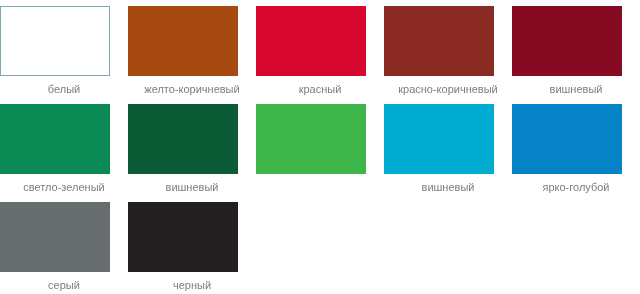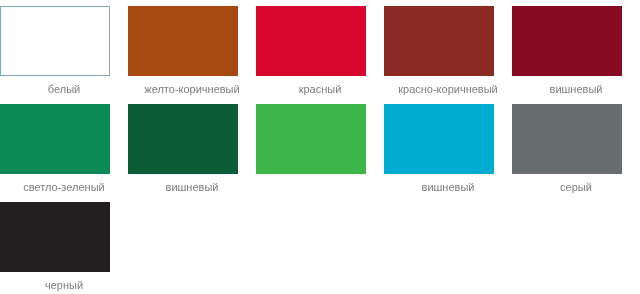--- a/index.html
+++ b/index.html
@@ -82,20 +82,24 @@
       <div class="swatch-label">вишневый</div>
     </div>
     <div class="swatch-cell">
       <div class="swatch-chip" title="ярко-зеленый" style="background: rgb(62, 181, 73);"></div>
     </div>
     <div class="swatch-cell">
       <div class="swatch-chip" title="голубой" style="background: rgb(0, 172, 210);"></div>
       <div class="swatch-label">вишневый</div>
     </div>
     <div class="swatch-cell">
+      <div class="swatch-chip" title="ярко-голубой" style="background: rgb(6, 130, 199);"></div>
+      <div class="swatch-label">ярко-голубой</div>
+    </div>
+    <div class="swatch-cell">
       <div class="swatch-chip" title="серый" style="background: rgb(103, 108, 111);"></div>
       <div class="swatch-label">серый</div>
     </div>
     <div class="swatch-cell">
       <div class="swatch-chip" title="черный" style="background: rgb(35, 31, 32);"></div>
       <div class="swatch-label">черный</div>
     </div>
     <div class="swatch-cell empty">
       <div class="swatch-chip"></div>
       <div class="swatch-label"></div>

